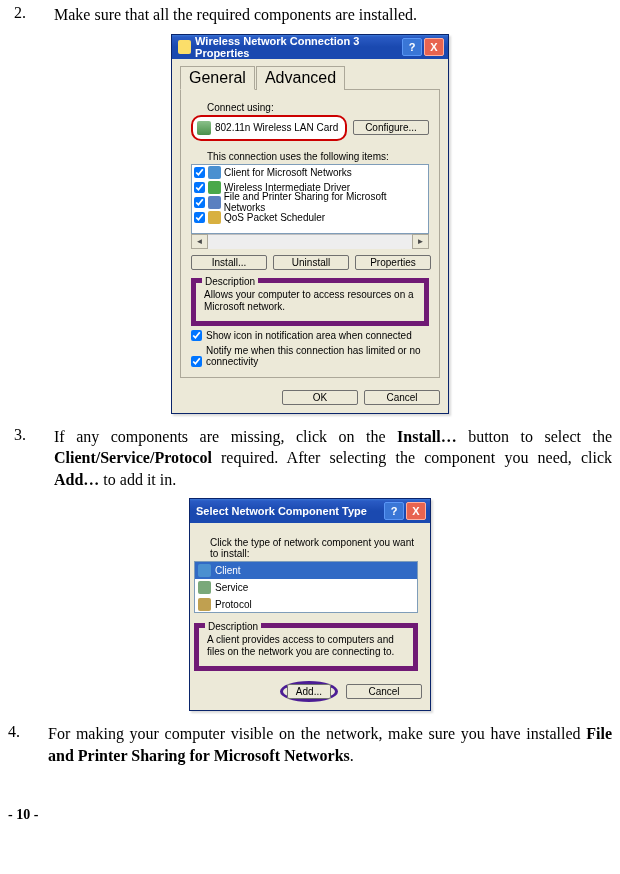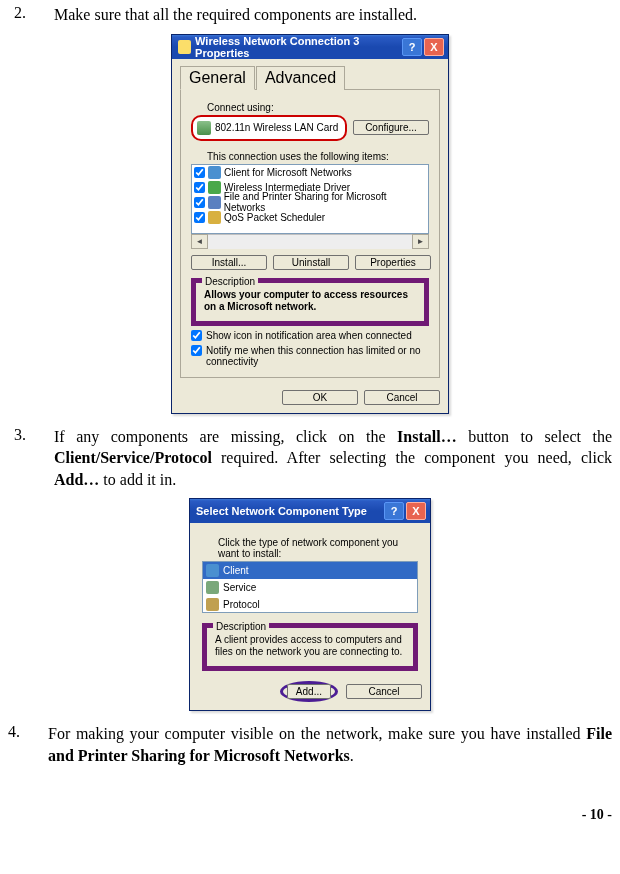--- a/index.html
+++ b/index.html
@@ -30,21 +30,21 @@
     flex: 1;
     line-height: 1.35;
   }
   .instruction .txt b { font-weight: bold; }
   .figure-wrap {
     display: flex;
     justify-content: center;
     margin: 6px 0 12px 0;
   }
   .page-number {
-    text-align: right;
+    text-align: left;
     font-weight: bold;
     font-size: 14px;
     margin-top: 40px;
   }
 
   
   .xp-dialog {
     border: 1px solid #0a246a;
     background: #ece9d8;
     font-family: Tahoma, sans-serif;
@@ -202,21 +202,21 @@
   .group-title {
     position: absolute;
     top: -7px;
     left: 6px;
     background: #ece9d8;
     padding: 0 3px;
     font-size: 10px;
   }
   .check-line {
     display: flex;
-    align-items: flex-start;
+    align-items: flex-end;
     gap: 4px;
     font-size: 10px;
     margin-top: 4px;
   }
   .check-line input { width:11px; height:11px; margin:0; }
   .footer-row {
     display: flex;
     justify-content: flex-end;
     gap: 6px;
     padding: 6px 8px 8px 8px;
@@ -327,21 +327,21 @@
 
           <div class="btn-row">
             <div class="xp-button" style="flex:1">Install...</div>
             <div class="xp-button" style="flex:1">Uninstall</div>
             <div class="xp-button" style="flex:1">Properties</div>
           </div>
 
           <div class="desc-group">
             <div class="group-frame">
               <div class="group-title">Description</div>
-              <div style="font-size:10px; line-height:1.2;font-weight:bold;">Allows your computer to access resources on a Microsoft network.</div>
+              <div style="font-size:10px; line-height:1.2;">Allows your computer to access resources on a Microsoft network.</div>
             </div>
           </div>
 
           <div class="check-line">
             <input type="checkbox" checked="" style="">
             <span>Show icon in notification area when connected</span>
           </div>
           <div class="check-line">
             <input type="checkbox" checked="" style="">
             <span>Notify me when this connection has limited or no connectivity</span>
@@ -370,21 +370,21 @@
         </div>
         <div class="titlebar-right">
           <div class="tbtn help">
               <span>?</span>
             </div>
           <div class="tbtn close">
               <span>X</span>
             </div>
         </div>
       </div>
-      <div class="xp-body" style="padding:10px 12px 4px 12px;">
+      <div class="xp-body" style="padding:10px 12px 4px 4px;">
         <div class="field-label">Click the type of network component you want to install:</div>
         <div class="component-list">
           <div class="comp-row selected">
             <div class="ic ic-client"></div>
             <span>Client</span>
           </div>
           <div class="comp-row">
             <div class="ic ic-service"></div>
             <span>Service</span>
           </div>

